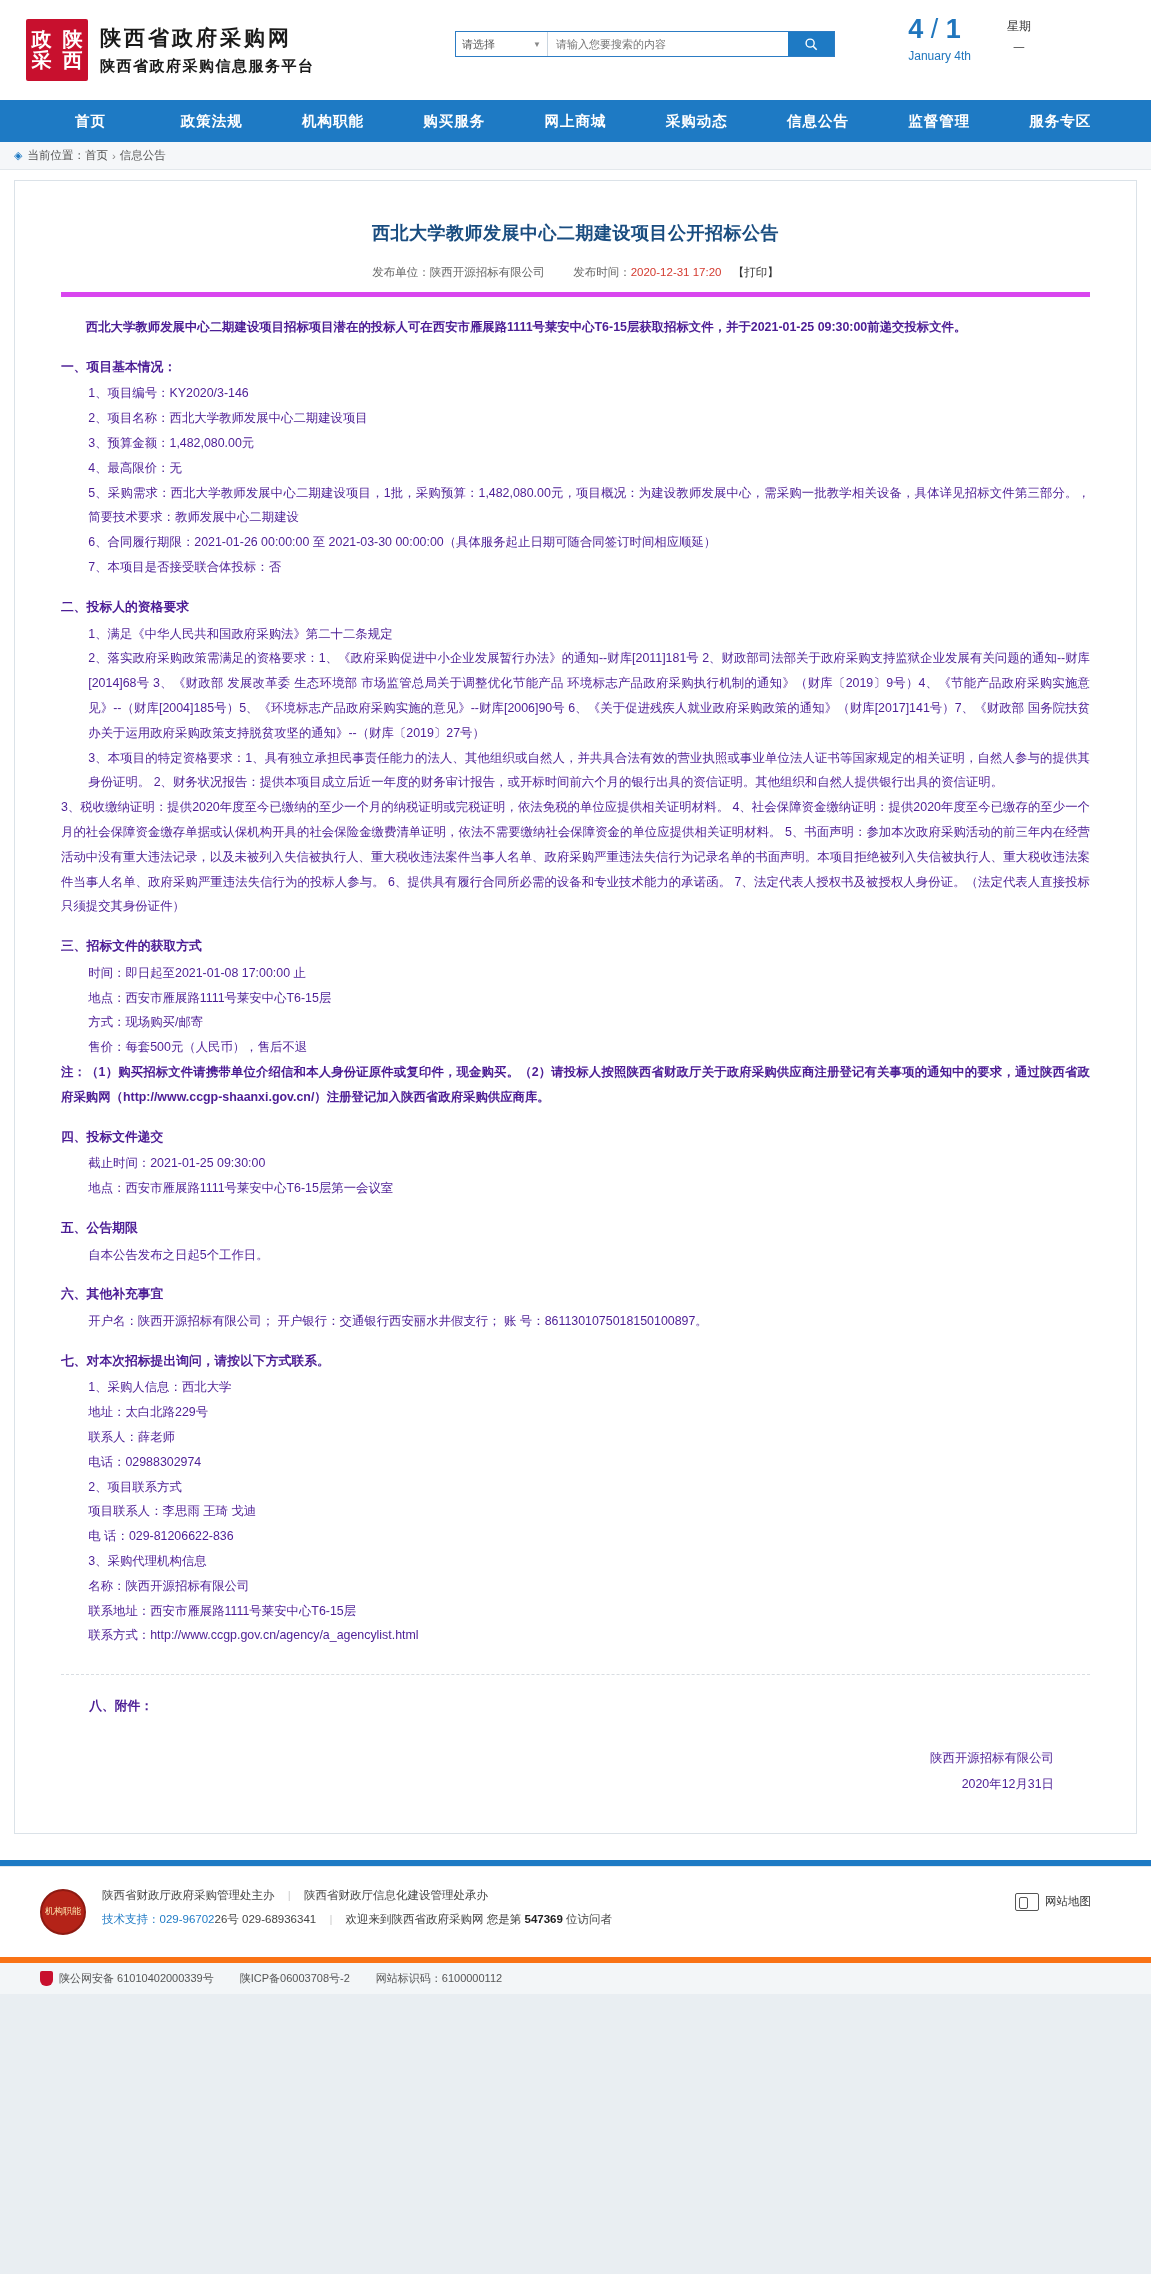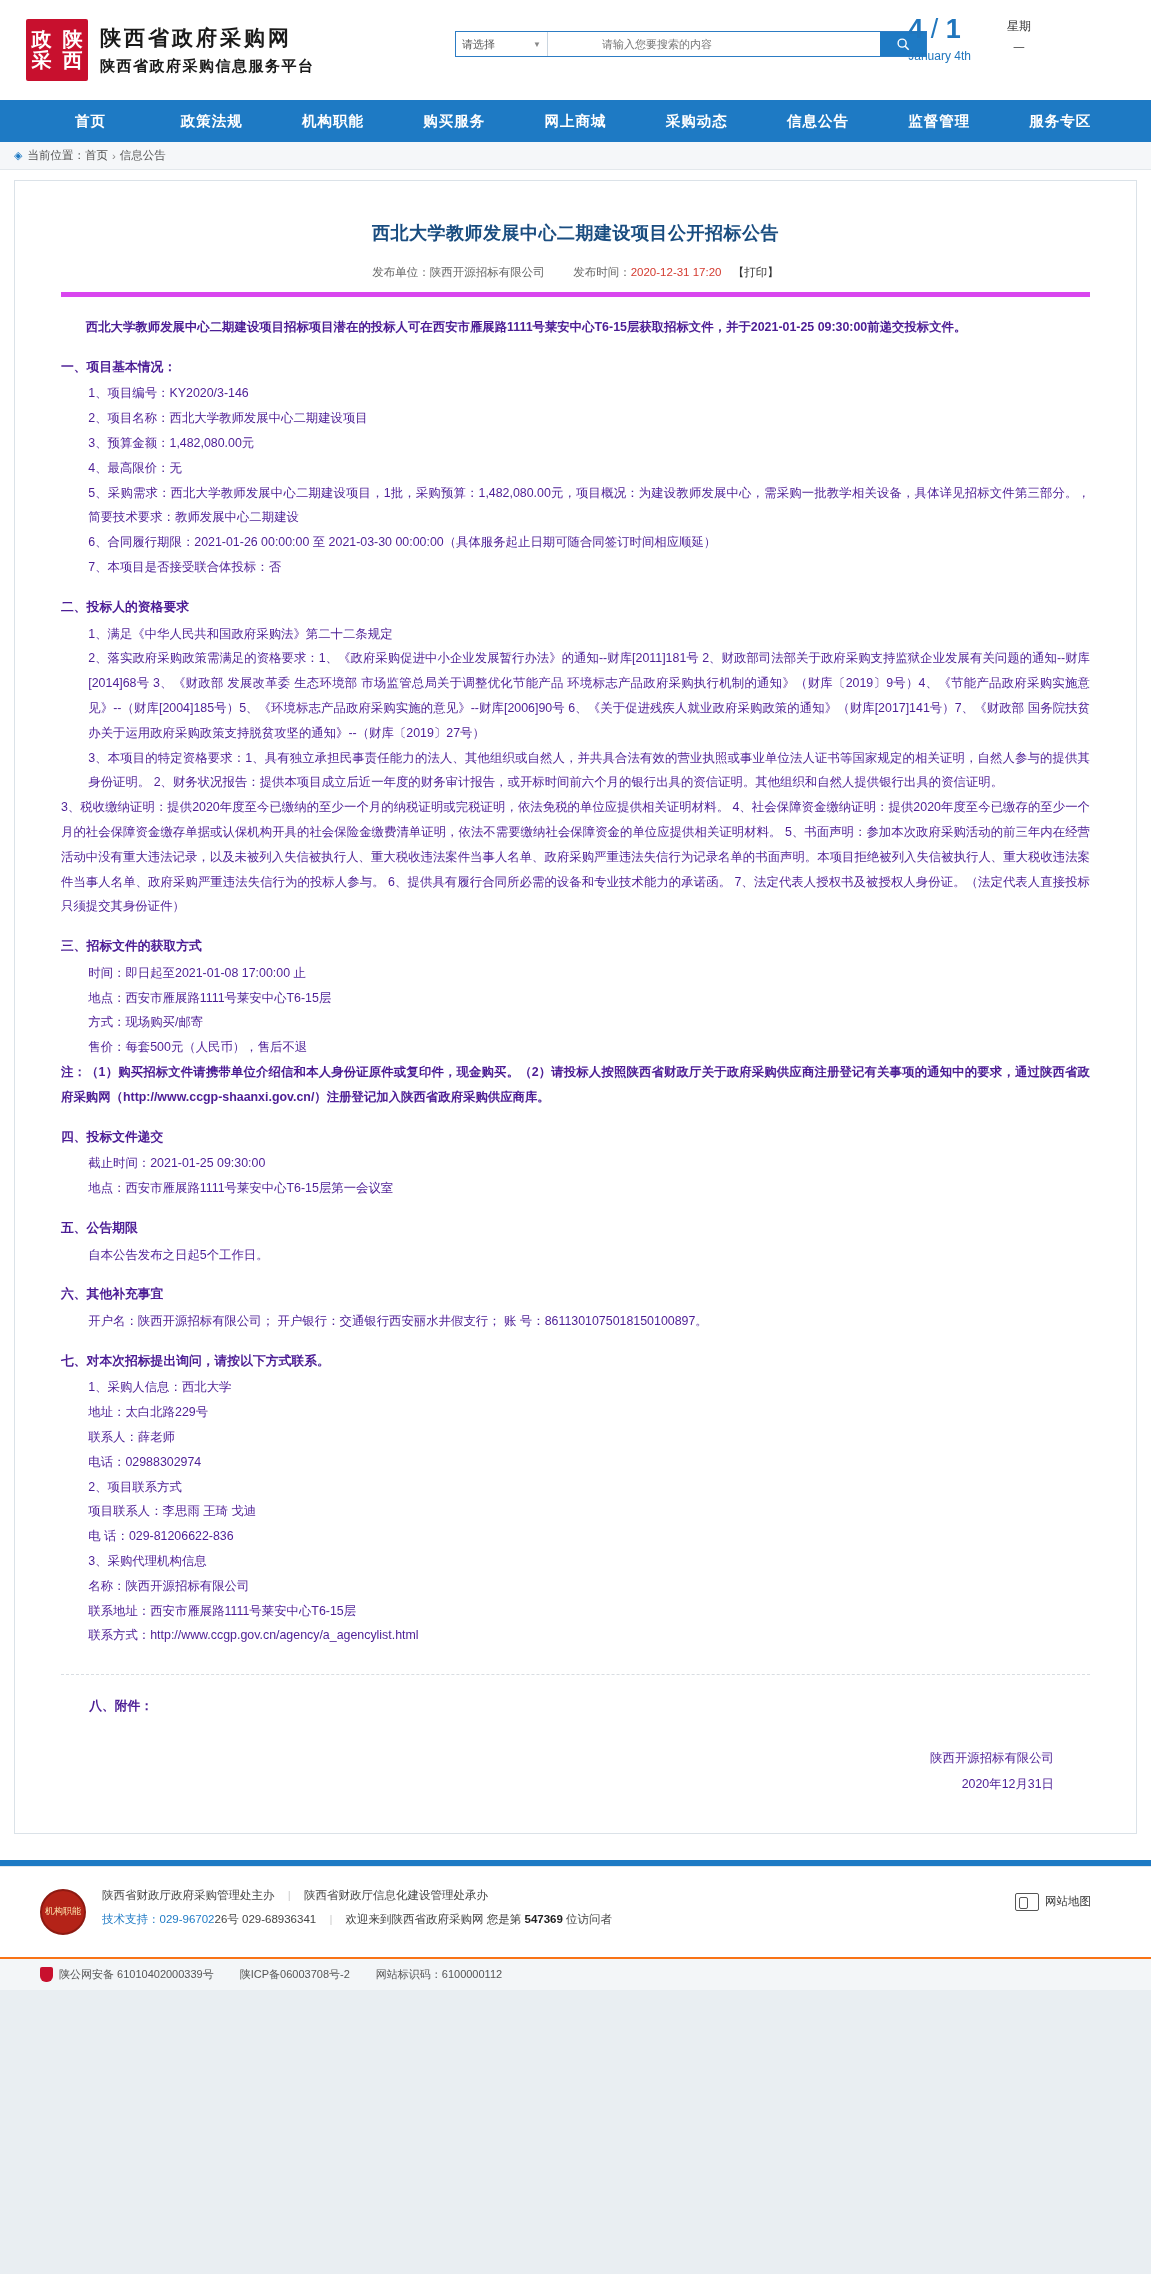--- a/index.html
+++ b/index.html
@@ -54,21 +54,20 @@
   }
   .search-area {
     position: absolute;
     left: 455px;
     top: 31px;
     display: flex;
     align-items: center;
     border: 1px solid #2c7cc4;
     height: 26px;
     background: #fff;
-    gap: 46px;
   }
   .search-select {
     width: 92px;
     height: 24px;
     border: none;
     border-right: 1px solid #cbd6e0;
     font-size: 11px;
     color: #555;
     padding-left: 6px;
     display: flex;
@@ -265,21 +264,21 @@
   .sitemap .mapicon:after {
     content: "";
     position: absolute;
     left: 3px; top: 3px;
     width: 7px; height: 10px;
     border: 1.5px solid #555;
     border-radius: 2px;
   }
   .footer-bottom {
     background: #f3f6f8;
-    border-top: 2px solid #f97316;
+    border-top: 6px solid #f97316;
     font-size: 11px;
     color: #555;
     padding: 8px 40px;
     display: flex;
     align-items: center;
   }
   .footer-bottom .badge {
     width: 13px; height: 15px;
     background: #c8102e;
     display: inline-block;

